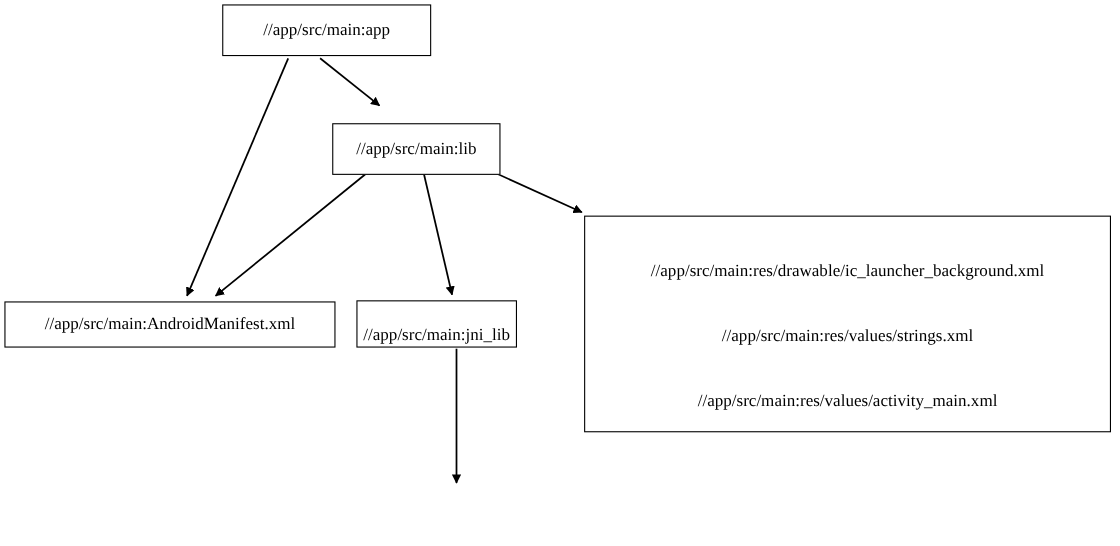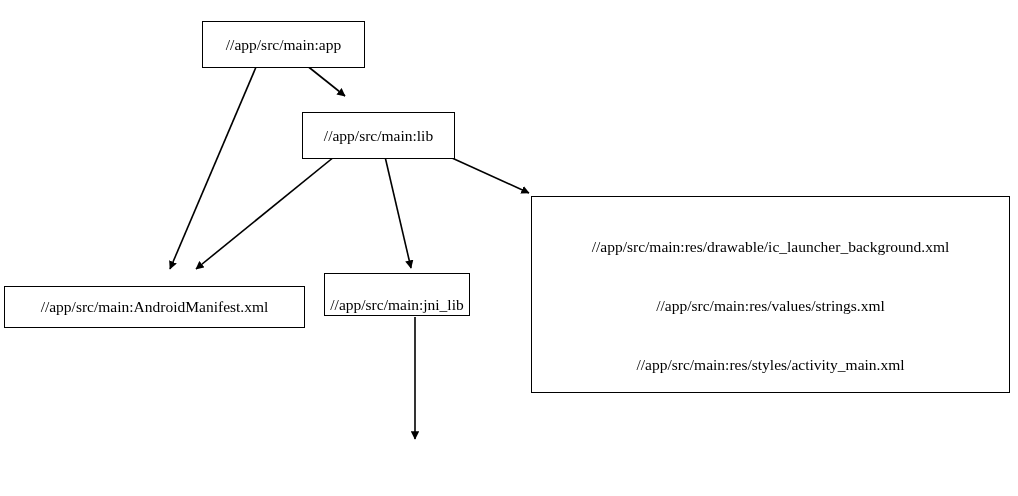--- a/index.html
+++ b/index.html
@@ -62,41 +62,41 @@
     <g stroke="#000000" stroke-width="1.6" fill="none" marker-end="url(#arrow)">
       <path d="M 291 53 L 345 96"></path>
       <path d="M 262 53 L 170 269"></path>
       <path d="M 345 148 L 196 269"></path>
       <path d="M 383 148 L 411 268"></path>
       <path d="M 430 148 L 529 193"></path>
       <path d="M 415 317 L 415 439"></path>
     </g>
   </svg>
 
-  <div class="node" style="left:202px; top:21px; width:163px; height:47px;">
+  <div class="node" style="left:202px; top:4px; width:190px; height:47px;">
     <span class="node-label">//app/src/main:app</span>
   </div>
 
   <div class="node" style="left:302px; top:100px; width:153px; height:47px;margin-top:12px;">
     <span class="node-label">//app/src/main:lib</span>
   </div>
 
-  <div class="node" style="left:4px; top:274px; width:301px; height:42px;margin-top:12px;">
+  <div class="node" style="left:4px; top:274px; width:301px; height:42px;">
     <span class="node-label">//app/src/main:AndroidManifest.xml</span>
   </div>
 
   <div class="node" style="left:324px; top:273px; width:146px; height:43px;align-items:flex-end;">
     <span class="node-label">//app/src/main:jni_lib</span>
   </div>
 
 
   <div class="node node-multiline" style="left:531px; top:196px; width:479px; height:197px;">
     <span class="node-label">//app/src/main:res/drawable/ic_launcher_background.xml</span>
     <span class="node-label">//app/src/main:res/values/strings.xml</span>
-    <span class="node-label">//app/src/main:res/styles/activity_main.xml</span>
+    <span class="node-label">//app/src/main:res/values/activity_main.xml</span>
     
     
     
     
     
   </div>
 
 </div>
 
 </body></html>

